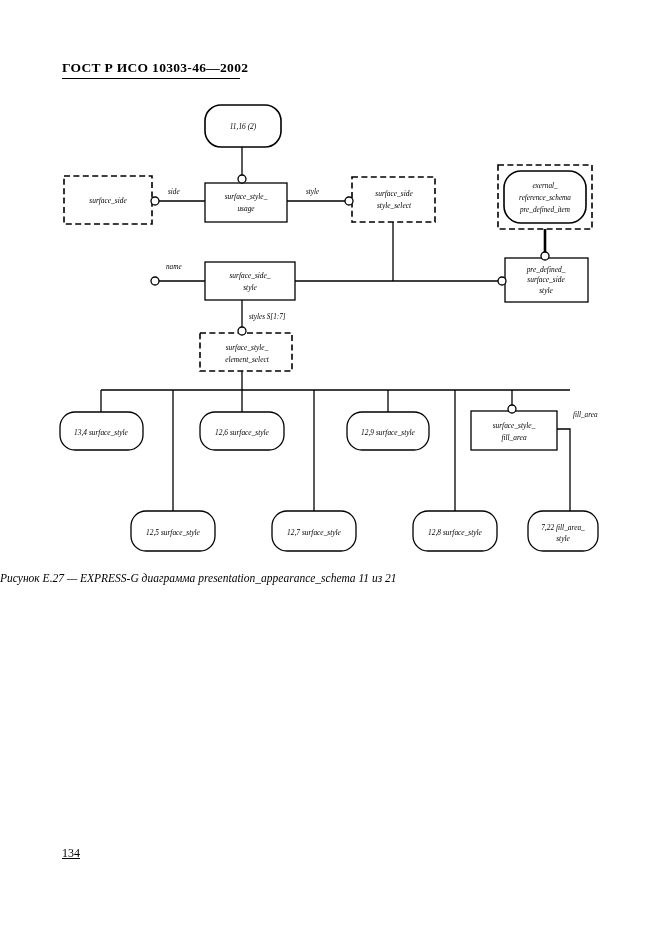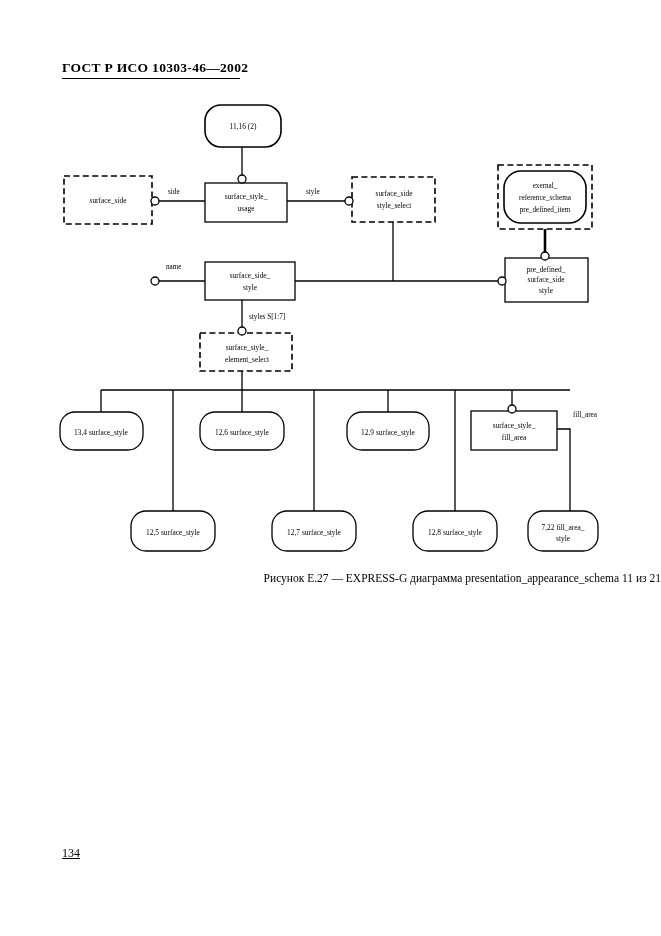--- a/index.html
+++ b/index.html
@@ -39,27 +39,28 @@
     width: 178px;
     height: 1px;
     background: #000;
   }
   #figure-area {
     position: absolute;
     left: 0;
     top: 0;
     width: 661px;
     height: 600px;
+    font-style: italic;
   }
   #figure-caption {
     position: absolute;
     left: 0;
     top: 572px;
     width: 661px;
-    text-align: right;
+    text-align: left;
     font-size: 11.5px;
     font-family: "Liberation Serif", serif;
     white-space: nowrap;
   }
   #page-number {
     position: absolute;
     left: 62px;
     top: 846px;
     font-size: 12px;
     font-family: "Liberation Serif", serif;

